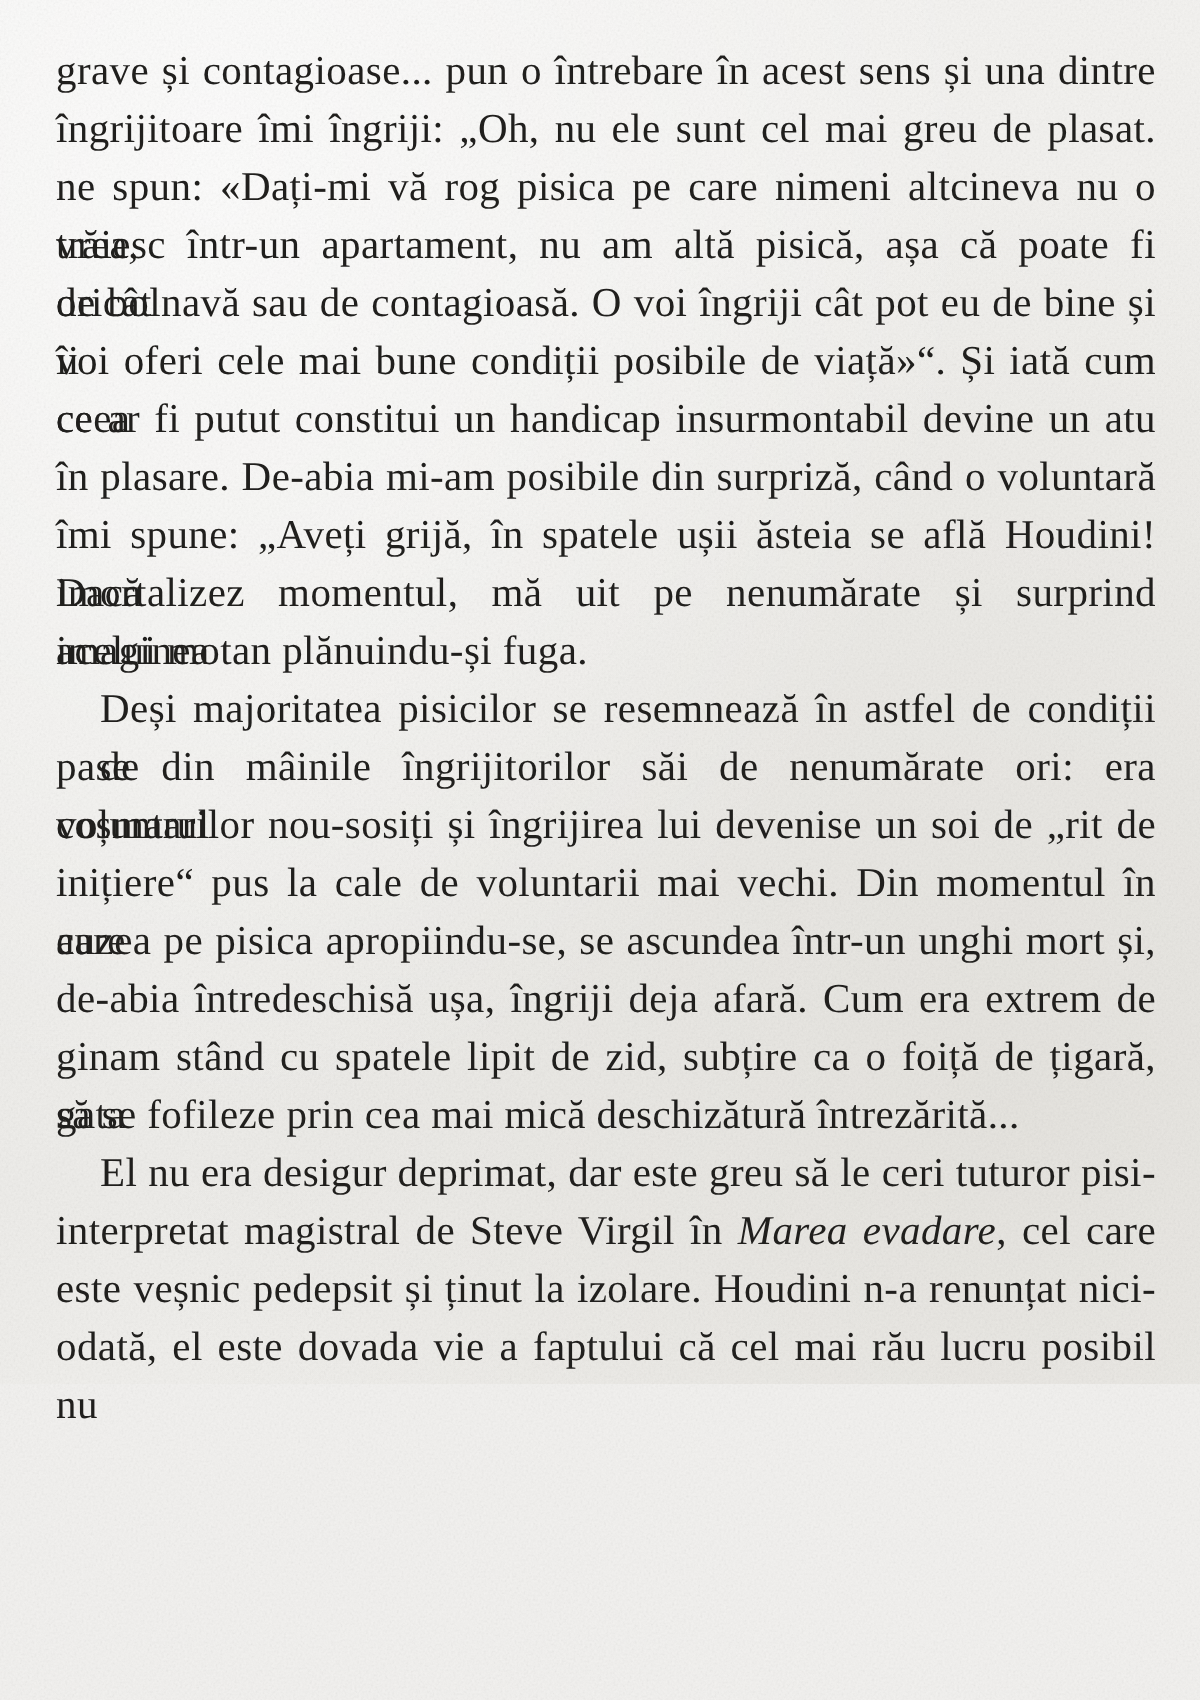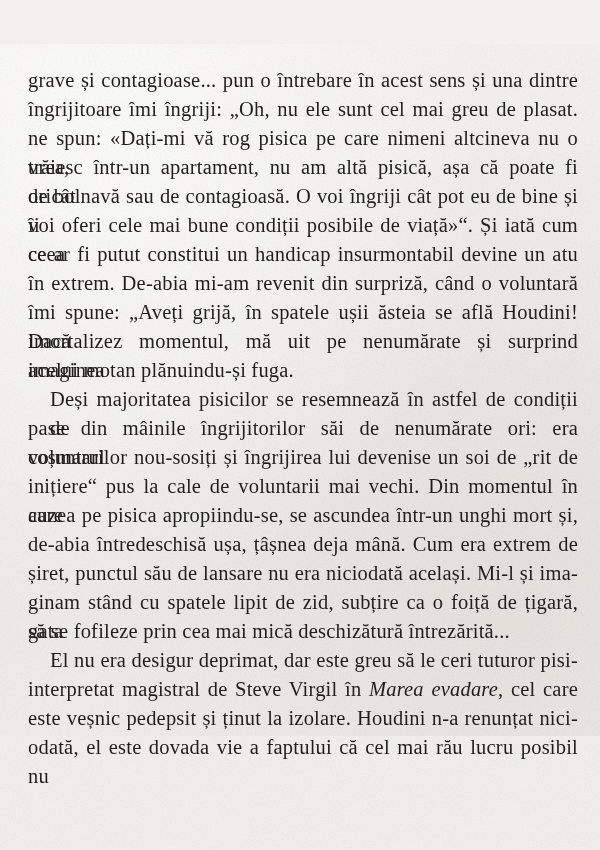--- a/index.html
+++ b/index.html
@@ -17,21 +17,20 @@
 
   
   #page {
     position: relative;
     width: 600px;
     height: 692px;
     background:
       radial-gradient(ellipse at 18% 12%, rgba(255,255,255,0.75) 0%, rgba(255,255,255,0) 55%),
       radial-gradient(ellipse at 85% 80%, rgba(228,226,221,0.85) 0%, rgba(228,226,221,0) 60%),
       linear-gradient(170deg, #f5f4f2 0%, #f1f0ed 40%, #eeedea 75%, #f2f1ee 100%);
-    margin-top: 44px;
   }
   #grain {
     position: absolute;
     inset: 0;
     pointer-events: none;
     opacity: 0.30;
     mix-blend-mode: multiply;
   }
 
   #textblock {
@@ -99,31 +98,30 @@
   </svg>
 
   <div id="textblock">
       <div class="line"><span class="j"><span>grave și contagioase... pun o întrebare în acest sens și una dintre</span></span></div>
       <div class="line"><span class="j"><span>îngrijitoare îmi îngriji: „Oh, nu ele sunt cel mai greu de plasat.</span></span></div>
       <div class="line"><span class="j"><span>ne spun: «Dați-mi vă rog pisica pe care nimeni altcineva nu o vrea,</span></span></div>
       <div class="line"><span class="j"><span>trăiesc într-un apartament, nu am altă pisică, așa că poate fi oricât</span></span></div>
       <div class="line"><span class="j"><span>de bolnavă sau de contagioasă. O voi îngriji cât pot eu de bine și îi</span></span></div>
       <div class="line"><span class="j"><span>voi oferi cele mai bune condiții posibile de viață»“. Și iată cum ceea</span></span></div>
       <div class="line"><span class="j"><span>ce ar fi putut constitui un handicap insurmontabil devine un atu</span></span></div>
-      <div class="line"><span class="j"><span>în extrem. De-abia mi-am revenit din surpriză, când o voluntară</span></span></div>
+      <div class="line"><span class="j"><span>în plasare. De-abia mi-am posibile din surpriză, când o voluntară</span></span></div>
       <div class="line"><span class="j"><span>îmi spune: „Aveți grijă, în spatele ușii ăsteia se află Houdini! Dacă</span></span></div>
       <div class="line"><span class="j"><span>imortalizez momentul, mă uit pe nenumărate și surprind imaginea</span></span></div>
       <div class="line short"><span class="j"><span>acelui motan plănuindu-și fuga.</span></span></div>
       <div class="line indent"><span class="j"><span>Deși majoritatea pisicilor se resemnează în astfel de condiții de</span></span></div>
       <div class="line"><span class="j"><span>pase din mâinile îngrijitorilor săi de nenumărate ori: era coșmarul</span></span></div>
       <div class="line"><span class="j"><span>voluntarilor nou-sosiți și îngrijirea lui devenise un soi de „rit de</span></span></div>
       <div class="line"><span class="j"><span>inițiere“ pus la cale de voluntarii mai vechi. Din momentul în care</span></span></div>
       <div class="line"><span class="j"><span>auzea pe pisica apropiindu-se, se ascundea într-un unghi mort și,</span></span></div>
-      <div class="line"><span class="j"><span>de-abia întredeschisă ușa, țâșnea deja mână. Cum era extrem de</span></span></div>
-      <div class="line"><span class="j"><span>șiret, punctul său de lansare nu era niciodată același. Mi-l și ima-</span></span></div>
+      <div class="line"><span class="j"><span>de-abia întredeschisă ușa, îngriji deja afară. Cum era extrem de</span></span></div>
       <div class="line"><span class="j"><span>ginam stând cu spatele lipit de zid, subțire ca o foiță de țigară, gata</span></span></div>
       <div class="line short"><span class="j"><span>să se fofileze prin cea mai mică deschizătură întrezărită...</span></span></div>
       <div class="line indent"><span class="j"><span>El nu era desigur deprimat, dar este greu să le ceri tuturor pisi-</span></span></div>
       <div class="line"><span class="j"><span>interpretat magistral de Steve Virgil în </span><span class="ital">Marea evadare</span><span>, cel care</span></span></div>
       <div class="line"><span class="j"><span>este veșnic pedepsit și ținut la izolare. Houdini n-a renunțat nici-</span></span></div>
       <div class="line"><span class="j"><span>odată, el este dovada vie a faptului că cel mai rău lucru posibil nu</span></span></div>
     </div>
 
 </div>
 

